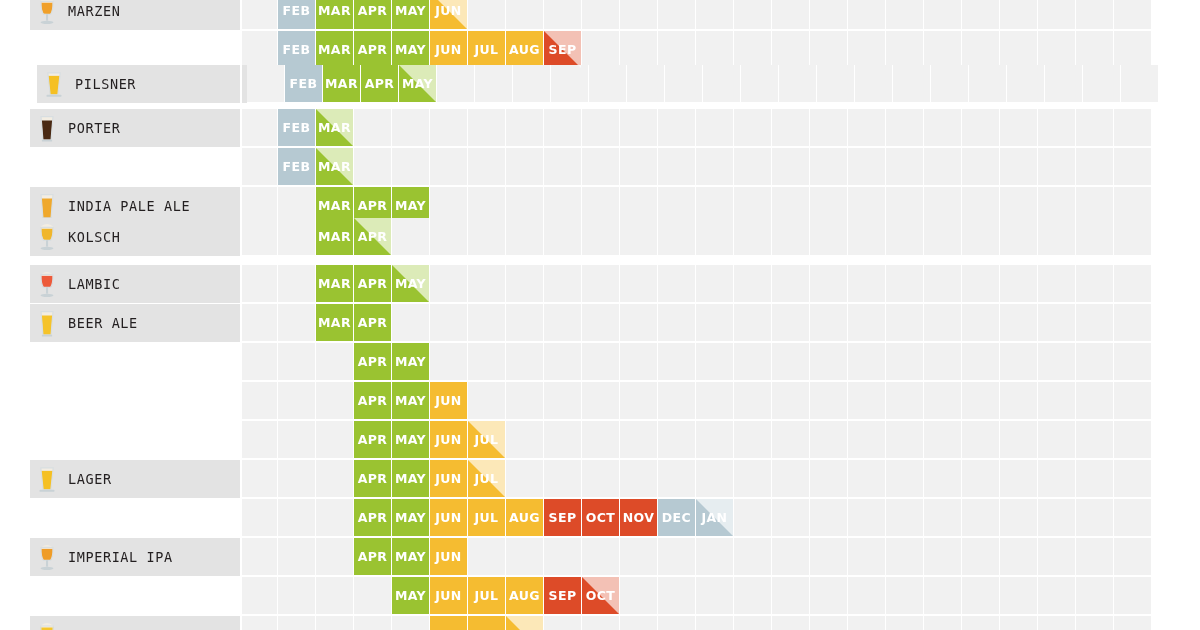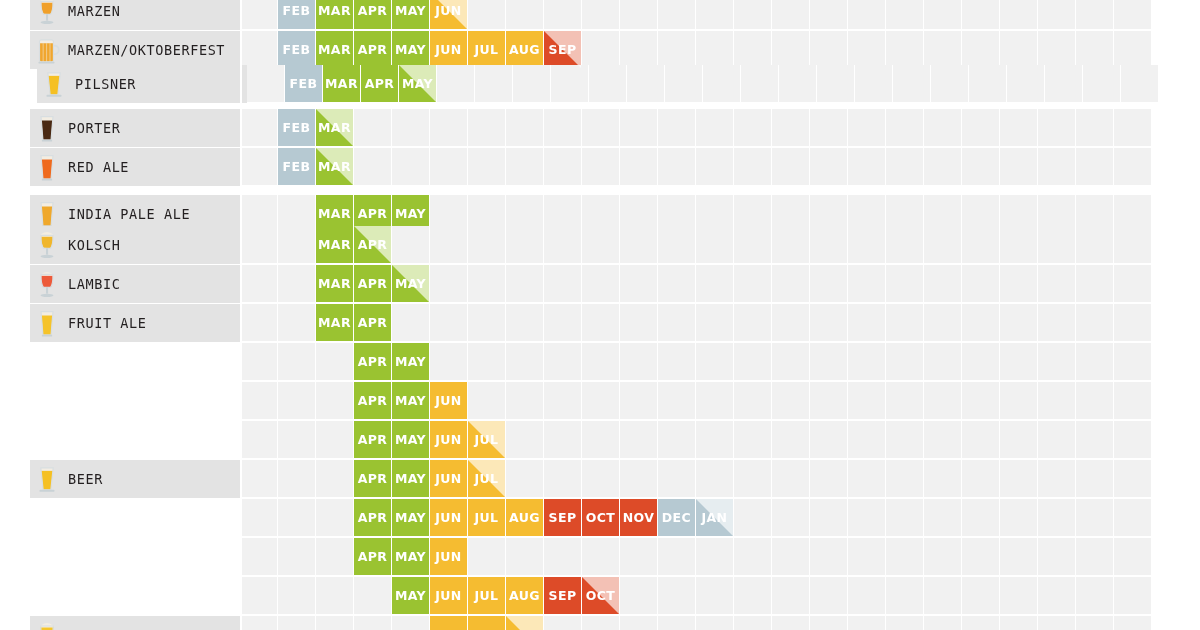--- a/index.html
+++ b/index.html
@@ -116,33 +116,20 @@
         <div class="cell" style="left: 646px;"></div>
         <div class="cell" style="left: 684px;"></div>
         <div class="cell" style="left: 722px;"></div>
         <div class="cell" style="left: 760px;"></div>
         <div class="cell" style="left: 798px;"></div>
         <div class="cell" style="left: 836px;"></div>
         <div class="cell" style="left: 874px;"></div>
       </div>
     </div>
     <div class="row" style="top: 31px;">
-      <div class="row-label">
-        <span class="glass"><svg viewBox="0 0 24 28" width="26" height="30" xmlns="http://www.w3.org/2000/svg">
-            <rect x="5" y="7" width="13" height="18" rx="1.5" fill="#f0a62e"></rect>
-            <rect x="5" y="4.5" width="13" height="3.2" fill="#f3ede2"></rect>
-            <rect x="5" y="4.5" width="13" height="20.5" rx="1.5" fill="none" stroke="#d8dee1" stroke-width="1.1"></rect>
-            <path d="M18 10 q5 0 5 4 t-5 4" fill="none" stroke="#d8dee1" stroke-width="1.6"></path>
-            <line x1="8.4" y1="7.7" x2="8.4" y2="25" stroke="#f3ede2" stroke-opacity=".5" stroke-width="1"></line>
-            <line x1="11.6" y1="7.7" x2="11.6" y2="25" stroke="#f3ede2" stroke-opacity=".5" stroke-width="1"></line>
-            <line x1="14.8" y1="7.7" x2="14.8" y2="25" stroke="#f3ede2" stroke-opacity=".5" stroke-width="1"></line>
-            <rect x="4" y="25" width="15" height="1.6" rx=".6" fill="#c9d2d6"></rect>
-          </svg></span>
-        <span class="label-text">MARZEN/OKTOBERFEST</span>
-      </div>
       <div class="grid">
         <div class="cell" style="left: 0px;"></div>
         <div class="cell filled" style="left: 38px; background: rgb(182, 201, 210);">
           <span class="m">FEB</span>
         </div>
         <div class="cell filled" style="left: 76px; background: rgb(154, 195, 49);">
           <span class="m">MAR</span>
         </div>
         <div class="cell filled" style="left: 114px; background: rgb(154, 195, 49);">
           <span class="m">APR</span>
@@ -262,29 +249,20 @@
         <div class="cell" style="left: 646px;"></div>
         <div class="cell" style="left: 684px;"></div>
         <div class="cell" style="left: 722px;"></div>
         <div class="cell" style="left: 760px;"></div>
         <div class="cell" style="left: 798px;"></div>
         <div class="cell" style="left: 836px;"></div>
         <div class="cell" style="left: 874px;"></div>
       </div>
     </div>
     <div class="row" style="top: 148px;">
-      <div class="row-label">
-        <span class="glass"><svg viewBox="0 0 24 28" width="26" height="30" xmlns="http://www.w3.org/2000/svg">
-            <path d="M6.8 6.6 L17.2 6.6 L15.7 25 L8.3 25 Z" fill="#ef6a1e"></path>
-            <path d="M6.4 3.4 L17.6 3.4 L17.3 6.9 L6.7 6.9 Z" fill="#f3ede2"></path>
-            <path d="M6.4 3.4 L17.6 3.4 L15.8 25.3 L8.2 25.3 Z" fill="none" stroke="#d8dee1" stroke-width="1.1"></path>
-            <rect x="7.2" y="25" width="9.6" height="1.7" rx=".6" fill="#c9d2d6"></rect>
-          </svg></span>
-        <span class="label-text">RED ALE</span>
-      </div>
       <div class="grid">
         <div class="cell" style="left: 0px;"></div>
         <div class="cell filled" style="left: 38px; background: rgb(182, 201, 210);">
           <span class="m">FEB</span>
         </div>
         <div class="cell filled" style="left: 76px; background: rgb(154, 195, 49);">
           <span class="m">MAR</span>
           <span class="fade"></span>
         </div>
         <div class="cell" style="left: 114px;"></div>
@@ -303,21 +281,21 @@
         <div class="cell" style="left: 608px;"></div>
         <div class="cell" style="left: 646px;"></div>
         <div class="cell" style="left: 684px;"></div>
         <div class="cell" style="left: 722px;"></div>
         <div class="cell" style="left: 760px;"></div>
         <div class="cell" style="left: 798px;"></div>
         <div class="cell" style="left: 836px;"></div>
         <div class="cell" style="left: 874px;"></div>
       </div>
     </div>
-    <div class="row" style="top: 195px;">
+    <div class="row" style="top: 187px;">
       <div class="row-label">
         <span class="glass"><svg viewBox="0 0 24 28" width="26" height="30" xmlns="http://www.w3.org/2000/svg">
             <path d="M6.8 6.6 L17.2 6.6 L15.7 25 L8.3 25 Z" fill="#efa82c"></path>
             <path d="M6.4 3.4 L17.6 3.4 L17.3 6.9 L6.7 6.9 Z" fill="#f3ede2"></path>
             <path d="M6.4 3.4 L17.6 3.4 L15.8 25.3 L8.2 25.3 Z" fill="none" stroke="#d8dee1" stroke-width="1.1"></path>
             <rect x="7.2" y="25" width="9.6" height="1.7" rx=".6" fill="#c9d2d6"></rect>
           </svg></span>
         <span class="label-text">INDIA PALE ALE</span>
       </div>
       <div class="grid">
@@ -346,21 +324,21 @@
         <div class="cell" style="left: 608px;"></div>
         <div class="cell" style="left: 646px;"></div>
         <div class="cell" style="left: 684px;"></div>
         <div class="cell" style="left: 722px;"></div>
         <div class="cell" style="left: 760px;"></div>
         <div class="cell" style="left: 798px;"></div>
         <div class="cell" style="left: 836px;"></div>
         <div class="cell" style="left: 874px;"></div>
       </div>
     </div>
-    <div class="row" style="top: 226px;">
+    <div class="row" style="top: 218px;">
       <div class="row-label">
         <span class="glass"><svg viewBox="0 0 24 28" width="26" height="30" xmlns="http://www.w3.org/2000/svg">
             <path d="M6.6 5 q-0.3 8 2.2 11.6 L15.2 17 q2.5 -3.6 2.2 -11.6 Z" fill="#f0b62c"></path>
             <path d="M6.3 4.2 q2.2 -2.4 5.7 -2.4 q3.5 0 5.7 2.4 L17.4 6.4 L6.6 6.4 Z" fill="#f3ede2"></path>
             <path d="M6.4 5 q-0.3 8.4 2.3 12.2 L15.3 17.2 q2.6 -3.8 2.3 -12.2 Z" fill="none" stroke="#d8dee1" stroke-width="1.1"></path>
             <rect x="11.1" y="17" width="1.9" height="6" fill="#c9d2d6"></rect>
             <ellipse cx="12" cy="24.6" rx="6" ry="1.6" fill="#c9d2d6"></ellipse>
           </svg></span>
         <span class="label-text">KOLSCH</span>
       </div>
@@ -442,21 +420,21 @@
       </div>
     </div>
     <div class="row" style="top: 304px;">
       <div class="row-label">
         <span class="glass"><svg viewBox="0 0 24 28" width="26" height="30" xmlns="http://www.w3.org/2000/svg">
             <path d="M6.8 6.6 L17.2 6.6 L15.7 25 L8.3 25 Z" fill="#f5c32a"></path>
             <path d="M6.4 3.4 L17.6 3.4 L17.3 6.9 L6.7 6.9 Z" fill="#f3ede2"></path>
             <path d="M6.4 3.4 L17.6 3.4 L15.8 25.3 L8.2 25.3 Z" fill="none" stroke="#d8dee1" stroke-width="1.1"></path>
             <rect x="7.2" y="25" width="9.6" height="1.7" rx=".6" fill="#c9d2d6"></rect>
           </svg></span>
-        <span class="label-text">FRUIT ALE</span>
+        <span class="label-text">BEER ALE</span>
       </div>
       <div class="grid">
         <div class="cell" style="left: 0px;"></div>
         <div class="cell" style="left: 38px;"></div>
         <div class="cell filled" style="left: 76px; background: rgb(154, 195, 49);">
           <span class="m">MAR</span>
         </div>
         <div class="cell filled" style="left: 114px; background: rgb(154, 195, 49);">
           <span class="m">APR</span>
         </div>
@@ -586,21 +564,21 @@
       </div>
     </div>
     <div class="row" style="top: 460px;">
       <div class="row-label">
         <span class="glass"><svg viewBox="0 0 24 28" width="26" height="30" xmlns="http://www.w3.org/2000/svg">
             <path d="M6.5 6 L17.5 6 L15.6 24 L8.4 24 Z" fill="#f5c023"></path>
             <path d="M6.2 3.6 L17.8 3.6 L17.5 6.3 L6.5 6.3 Z" fill="#f3ede2"></path>
             <path d="M6.2 3.6 L17.8 3.6 L15.6 24.2 L8.4 24.2 Z" fill="none" stroke="#d8dee1" stroke-width="1.1"></path>
             <rect x="5" y="24" width="14" height="2" rx=".8" fill="#c9d2d6"></rect>
           </svg></span>
-        <span class="label-text">BEER</span>
+        <span class="label-text">LAGER</span>
       </div>
       <div class="grid">
         <div class="cell" style="left: 0px;"></div>
         <div class="cell" style="left: 38px;"></div>
         <div class="cell" style="left: 76px;"></div>
         <div class="cell filled" style="left: 114px; background: rgb(154, 195, 49);">
           <span class="m">APR</span>
         </div>
         <div class="cell filled" style="left: 152px; background: rgb(154, 195, 49);">
           <span class="m">MAY</span>
@@ -674,20 +652,30 @@
         <div class="cell" style="left: 646px;"></div>
         <div class="cell" style="left: 684px;"></div>
         <div class="cell" style="left: 722px;"></div>
         <div class="cell" style="left: 760px;"></div>
         <div class="cell" style="left: 798px;"></div>
         <div class="cell" style="left: 836px;"></div>
         <div class="cell" style="left: 874px;"></div>
       </div>
     </div>
     <div class="row" style="top: 538px;">
+      <div class="row-label">
+        <span class="glass"><svg viewBox="0 0 24 28" width="26" height="30" xmlns="http://www.w3.org/2000/svg">
+            <path d="M6.6 6 q-0.3 8 2.2 11.6 L15.2 17.6 q2.5 -3.6 2.2 -11.6 Z" fill="#ef9c27"></path>
+            <path d="M6.3 5.2 q2.2 -2.4 5.7 -2.4 q3.5 0 5.7 2.4 L17.4 6.4 L6.6 6.4 Z" fill="#f3ede2"></path>
+            <path d="M6.4 5 q-0.3 8.4 2.3 12.2 L15.3 17.2 q2.6 -3.8 2.3 -12.2 Z" fill="none" stroke="#d8dee1" stroke-width="1.1"></path>
+            <rect x="11.1" y="17" width="1.9" height="6" fill="#c9d2d6"></rect>
+            <ellipse cx="12" cy="24.6" rx="6" ry="1.6" fill="#c9d2d6"></ellipse>
+          </svg></span>
+        <span class="label-text">IMPERIAL IPA</span>
+      </div>
       <div class="grid">
         <div class="cell" style="left: 0px;"></div>
         <div class="cell" style="left: 38px;"></div>
         <div class="cell" style="left: 76px;"></div>
         <div class="cell filled" style="left: 114px; background: rgb(154, 195, 49);">
           <span class="m">APR</span>
         </div>
         <div class="cell filled" style="left: 152px; background: rgb(154, 195, 49);">
           <span class="m">MAY</span>
         </div>

